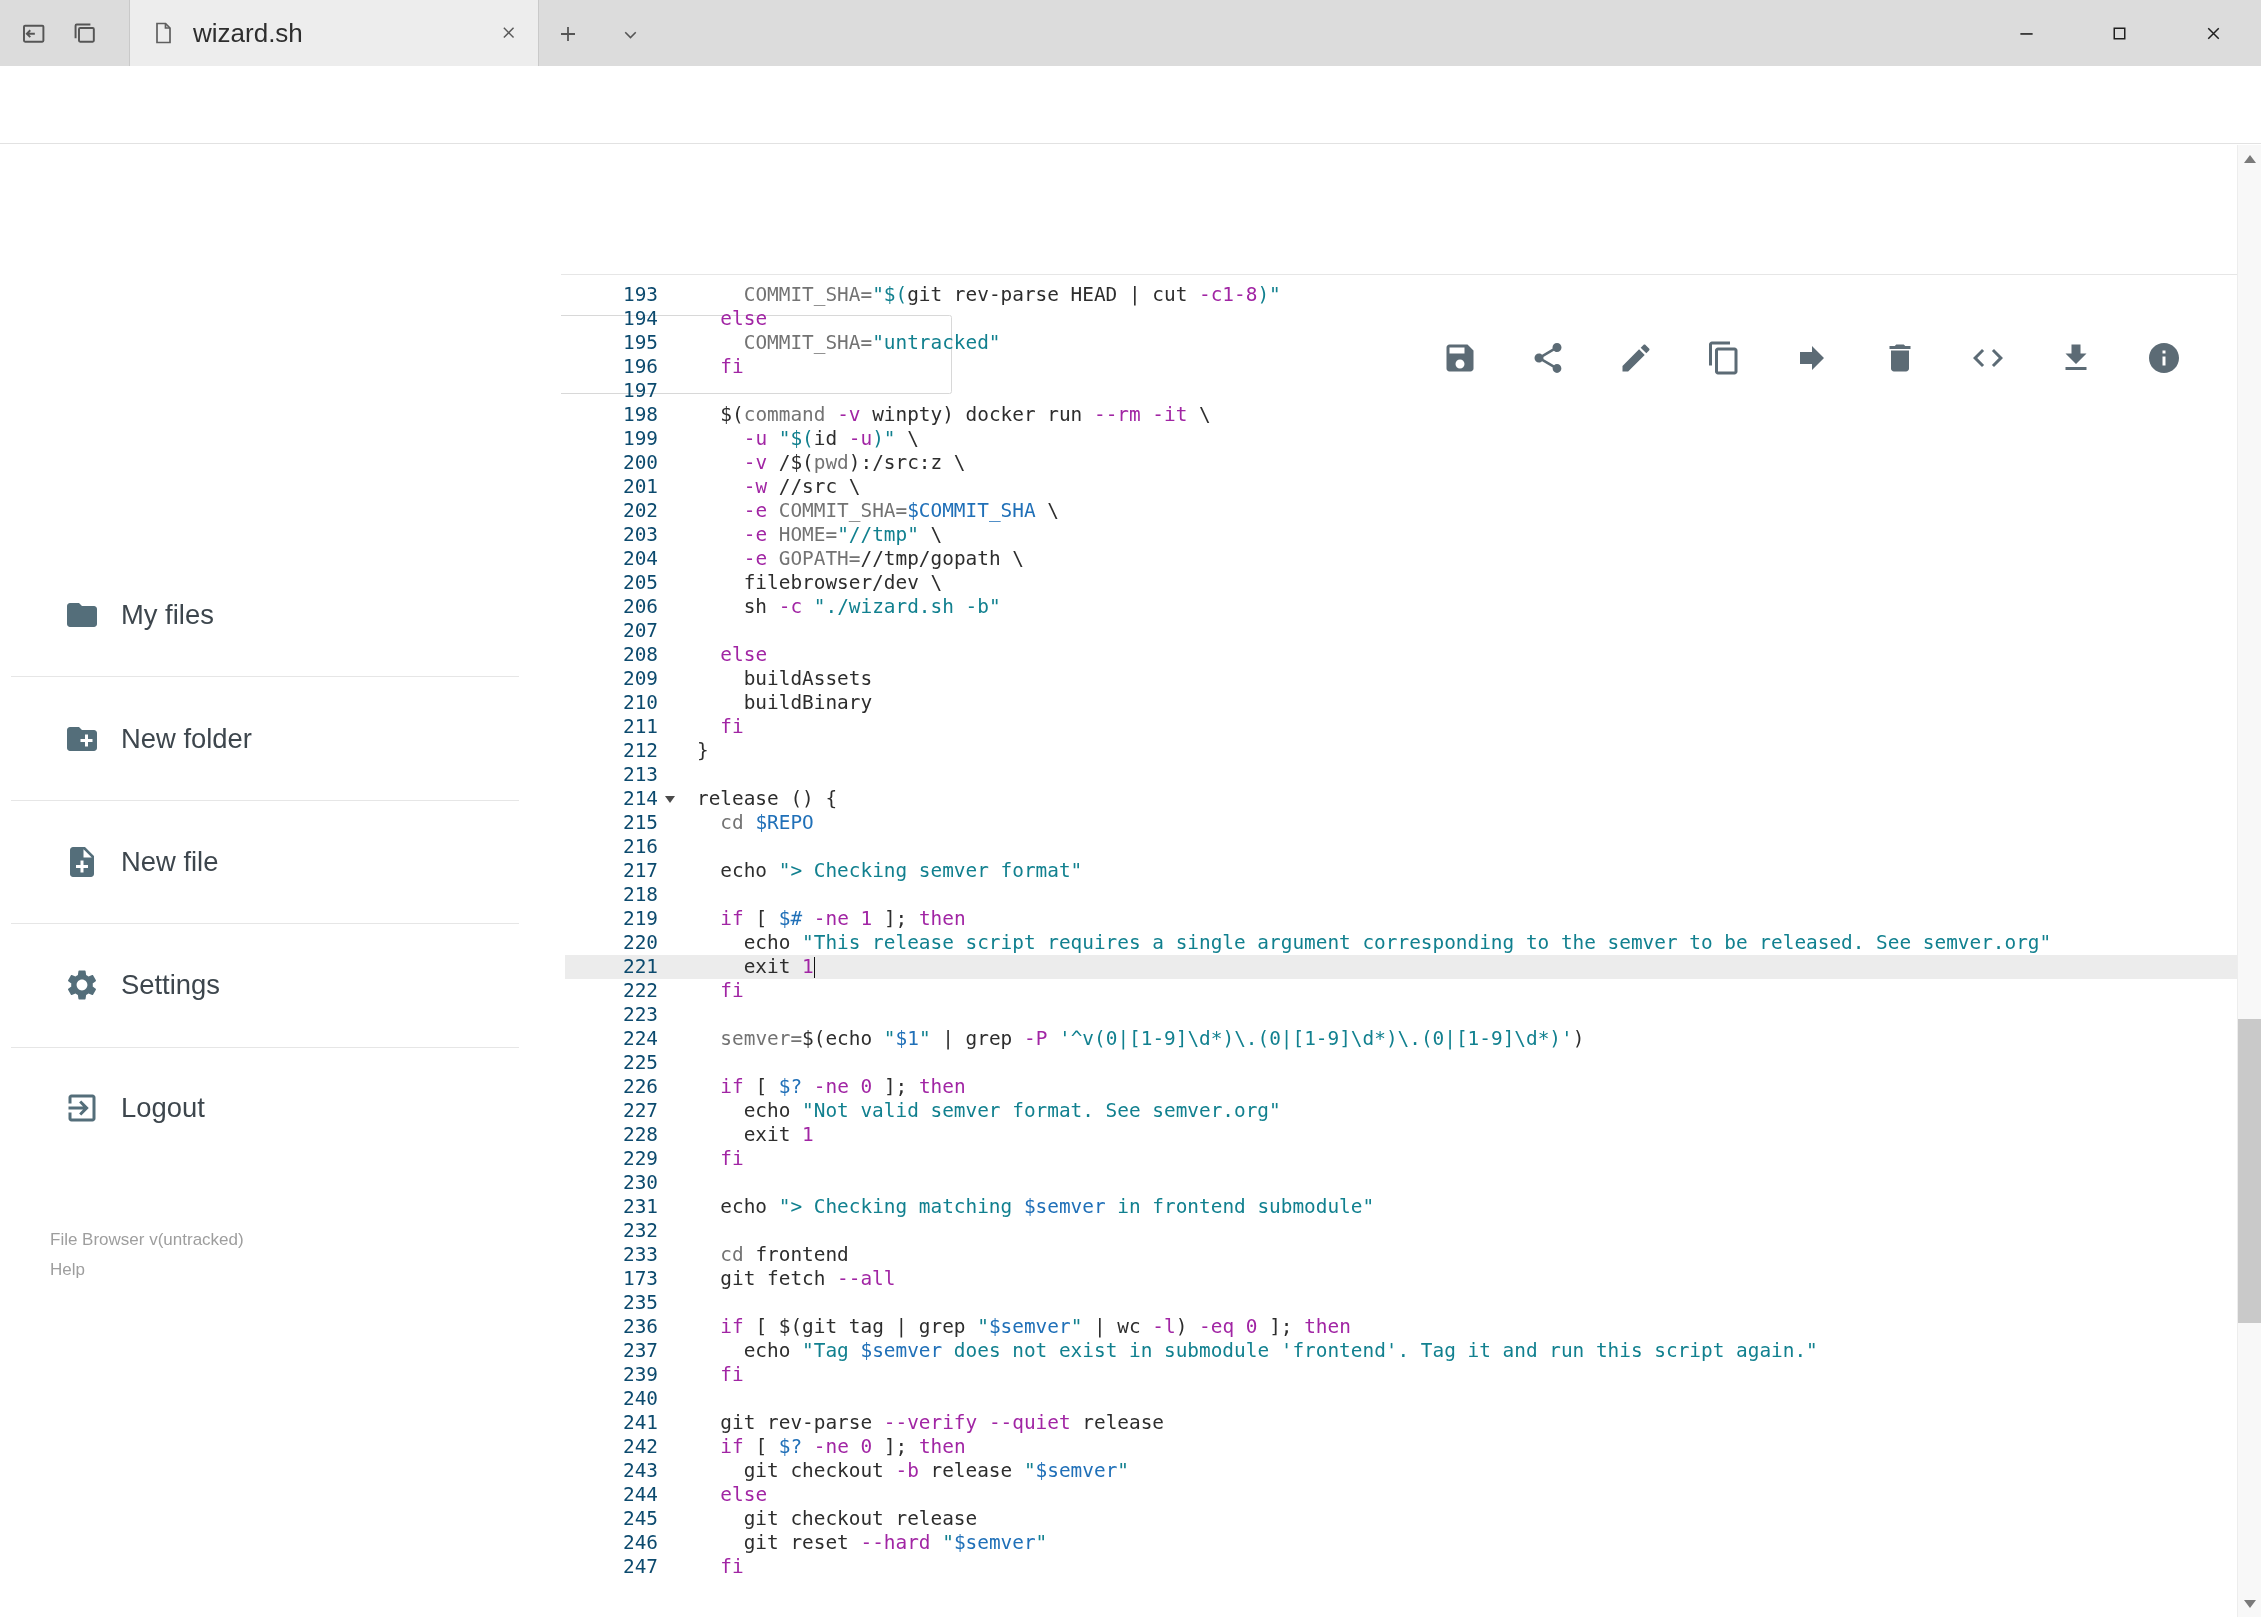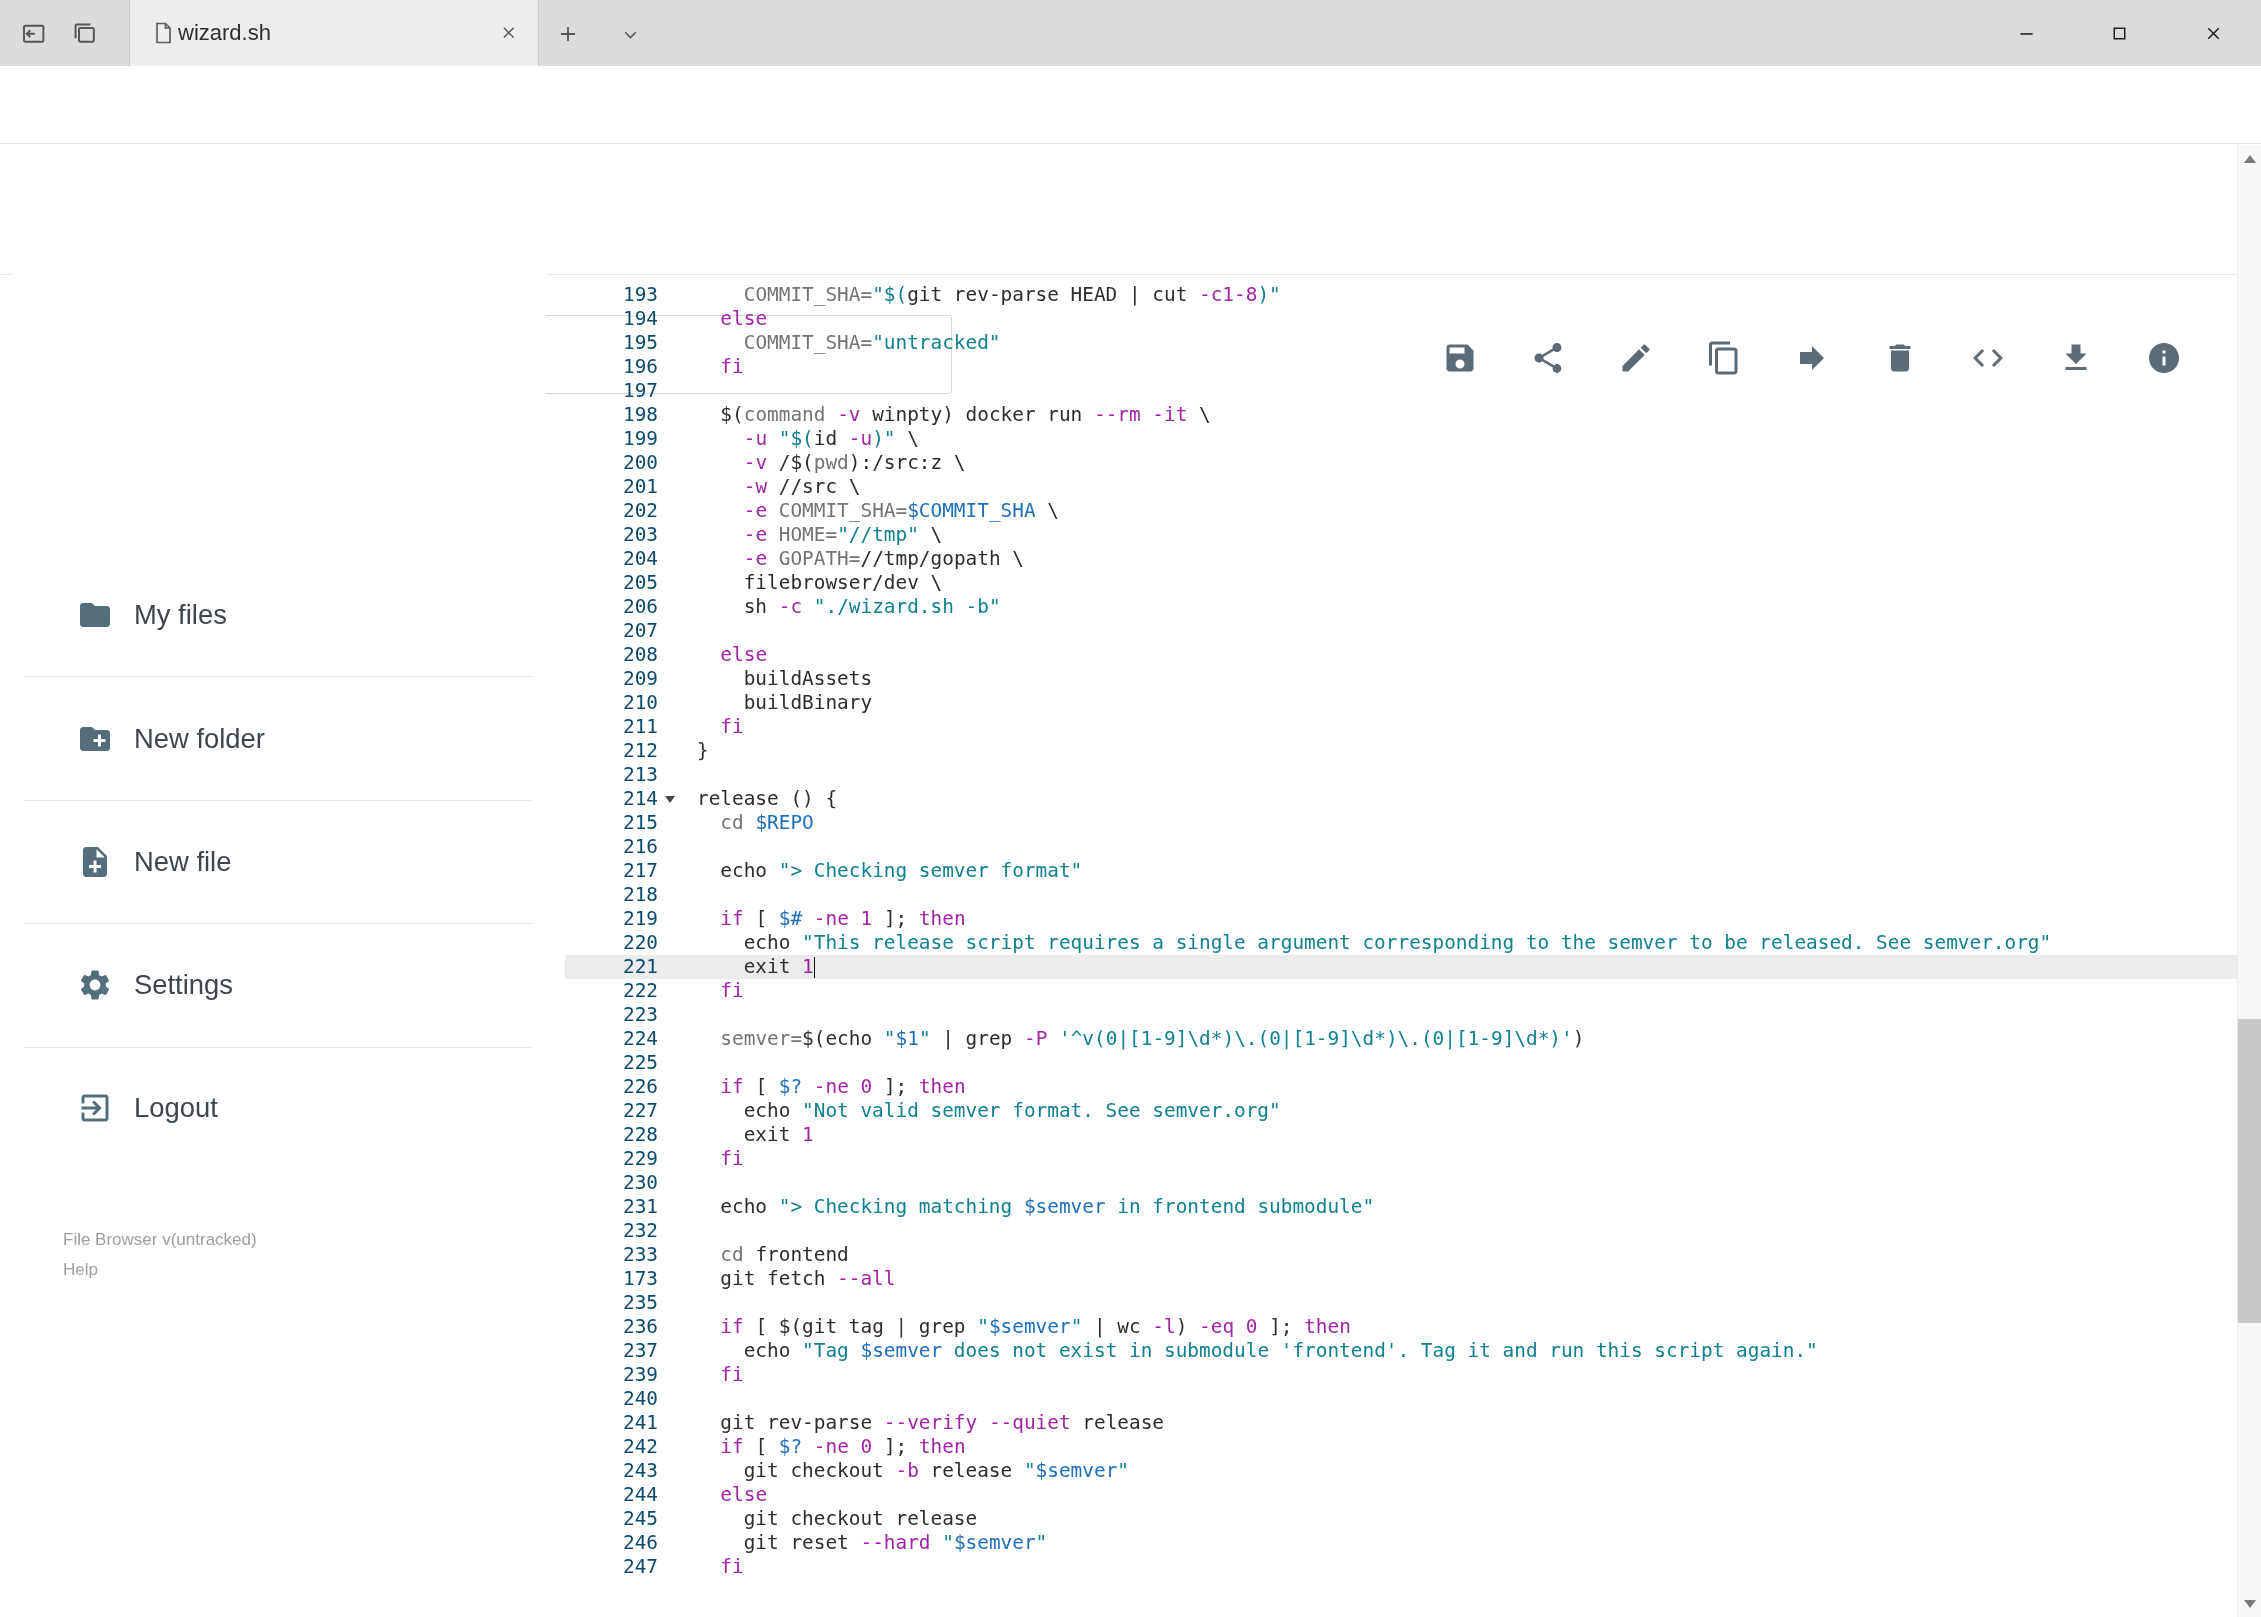--- a/index.html
+++ b/index.html
@@ -6,21 +6,21 @@
   body{width:2261px;height:1617px;position:relative;background:#fff;
        font-family:"Liberation Sans",sans-serif;color:#333;}
   button{background:none;border:none;padding:0;margin:0;cursor:pointer;}
   svg{display:block;}
 
   
   .titlebar{position:absolute;left:0;top:0;width:2261px;height:66px;background:#dcdcdc;}
   .tb-icon{position:absolute;top:18px;width:32px;height:32px;display:flex;align-items:center;justify-content:center;}
   .tab{position:absolute;left:129px;top:0;width:410px;height:66px;background:#ededed;
        border-left:0.8px solid #c9c9c9;border-right:0.8px solid #c9c9c9;display:flex;align-items:center;box-sizing:border-box;}
-  .tab-title{margin-left:3px;font-size:22px;color:#2e2e2e;white-space:nowrap;overflow:hidden;flex:1;}
+  .tab-title{margin-left:18px;font-size:26px;color:#2e2e2e;white-space:nowrap;overflow:hidden;flex:1;}
   .tab-close{margin-right:16px;width:27.4px;height:27.4px;display:flex;align-items:center;justify-content:center;}
   .win-btn{position:absolute;top:0;width:69px;height:66px;display:flex;align-items:center;justify-content:center;}
 
   
   .navbar{position:absolute;left:0;top:66px;width:2261px;height:78px;background:#fff;border-bottom:0.8px solid #e2e2e2;box-sizing:border-box;}
   .nav-btn{position:absolute;top:82px;width:45px;height:45px;display:flex;align-items:center;justify-content:center;}
   .addressbar{position:absolute;left:361px;top:79px;width:1543px;height:52px;background:#fafafa;
               border:0.8px solid #d6d6d6;border-radius:2.4px;box-sizing:border-box;display:flex;align-items:center;}
   .url{font-size:24px;margin-left:11.3px;white-space:nowrap;flex:1;}
   .url .domain{color:#1b1b1b;}
@@ -34,21 +34,21 @@
   .search{position:absolute;left:145px;top:170px;width:807px;height:79px;border:0.8px solid #d8d8d8;border-radius:2.4px;
           box-sizing:border-box;display:flex;align-items:center;background:#fff;}
   .search svg{margin-left:24px;}
   .search input{border:none;outline:none;font-family:"Liberation Sans",sans-serif;font-size:25px;color:#444;
                 margin-left:21px;width:686px;background:transparent;}
   .search input::placeholder{color:#9a9a9a;}
   .header-actions{position:absolute;right:79px;top:195px;display:flex;gap:52px;}
   .header-actions button{width:36px;height:36px;}
 
   
-  .sidebar{position:absolute;left:13px;top:274px;width:533px;height:1343px;background:#fff;}
+  .sidebar{position:absolute;left:0;top:274px;width:533px;height:1343px;background:#fff;padding-left:28px;}
   .sb-item{position:absolute;left:0;width:519px;height:65px;display:flex;align-items:center;padding-left:64px;box-sizing:border-box;}
   .sb-item span.lbl{margin-left:21px;font-size:27.4px;color:#3d464d;}
   .sb-div{position:absolute;left:11.3px;width:508px;height:0.8px;background:#e6e6e6;}
   .sb-footer{position:absolute;left:50px;top:951px;font-size:17px;color:#9e9e9e;line-height:30px;}
 
   
   .editor{position:absolute;left:565px;top:274px;width:1672px;height:1343px;overflow:hidden;
           font-family:"DejaVu Sans Mono",monospace;font-size:19.4px;line-height:24px;padding-top:9px;box-sizing:border-box;}
   .crow{position:relative;white-space:pre;height:24px;}
   .crow.active{background:#ececec;}

